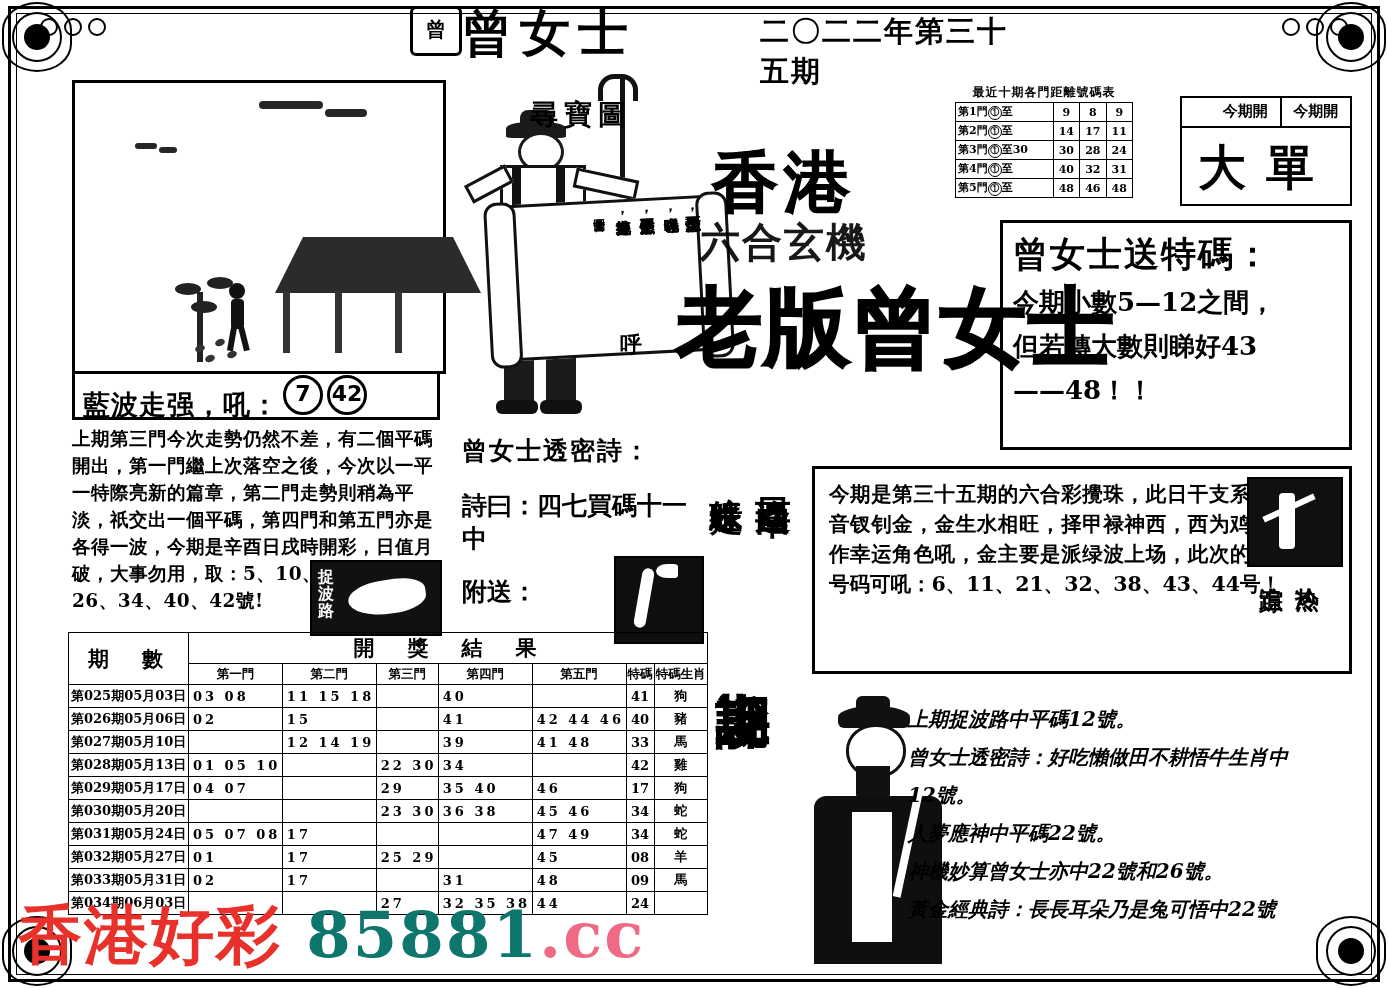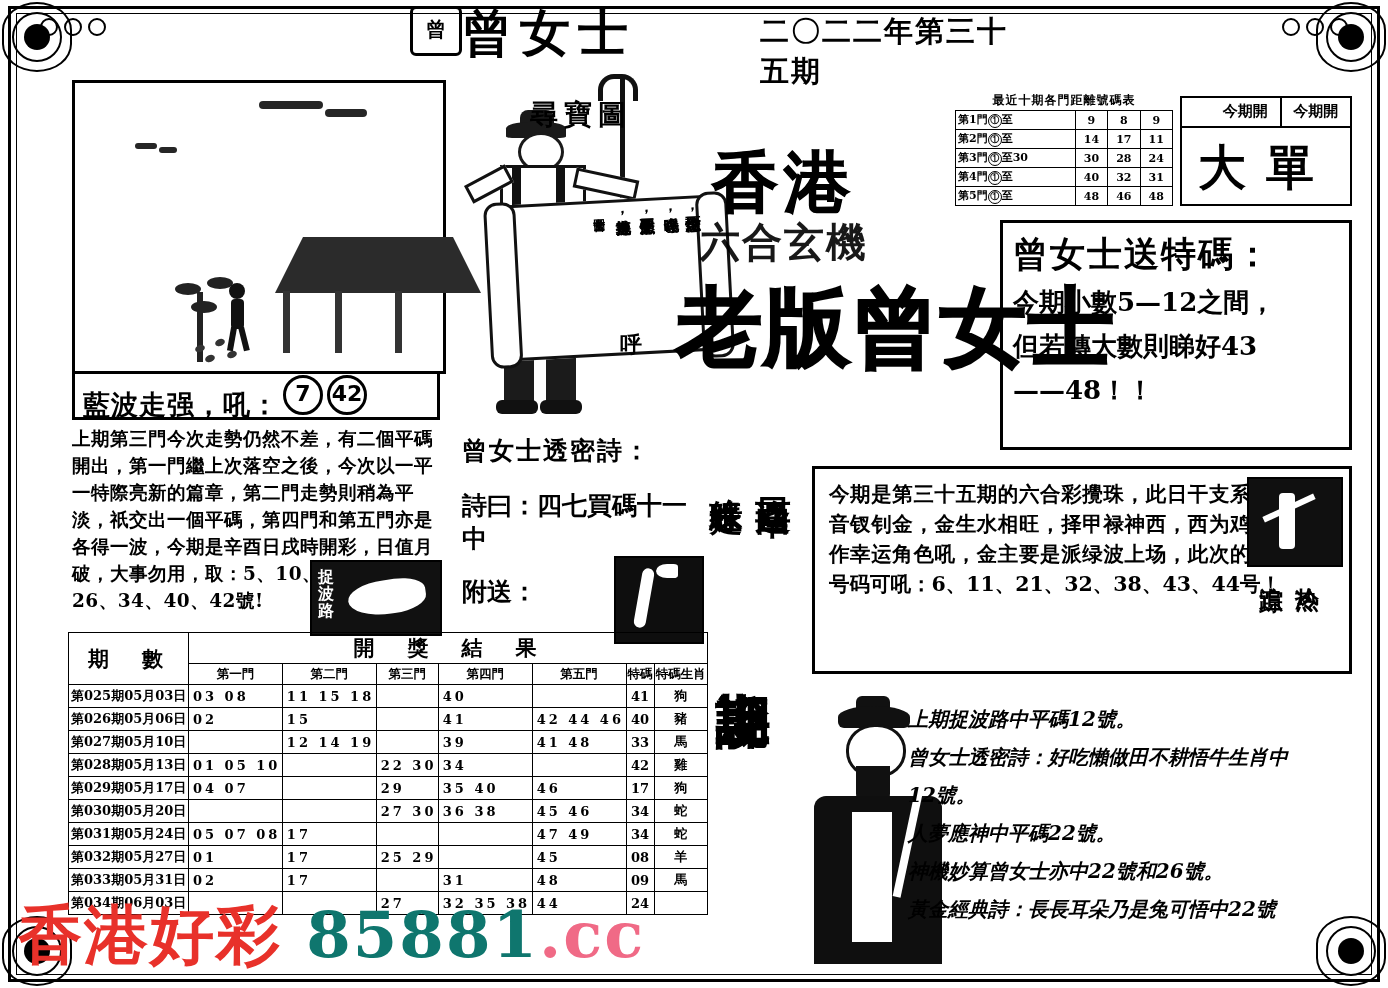--- a/index.html
+++ b/index.html
@@ -161,21 +161,21 @@
     font-family:"DejaVu Serif","Liberation Serif",serif;
     opacity:.9;
   }
   .brand-old{
     position:absolute;left:676px;top:270px;font-size:86px;font-weight:bold;letter-spacing:2px;
     font-family:"DejaVu Serif","Liberation Serif",serif;
     -webkit-text-stroke:2px #000;
   }
 
   
-  .stats-wrap{position:absolute;left:955px;top:92px;width:218px;}
+  .stats-wrap{position:absolute;left:955px;top:84px;width:178px;}
   table.stats{border-collapse:collapse;width:100%;font-size:11px;font-family:"DejaVu Serif","Liberation Serif",serif;}
   table.stats caption{font-size:12px;font-weight:bold;padding-bottom:1px;letter-spacing:1px;}
   table.stats td{border:1px solid #000;padding:1px 2px;text-align:center;height:14px;font-weight:bold;}
   table.stats td.lbl{text-align:left;white-space:nowrap;font-size:11px;}
   .circ{display:inline-block;width:12px;height:12px;border:1px solid #000;border-radius:50%;line-height:11px;text-align:center;font-size:9px;}
 
   .openbox{
     position:absolute;left:1180px;top:96px;width:172px;height:110px;border:2px solid #000;
     box-sizing:border-box;
   }
@@ -558,21 +558,21 @@
           <td class="nums">29</td>
           <td class="nums">35    40</td>
           <td class="nums">46</td>
           <td>17</td>
           <td>狗</td>
         </tr>
         <tr>
           <td class="date">第030期05月20日</td>
           <td class="nums"></td>
           <td class="nums"></td>
-          <td class="nums">27    30</td>
+          <td class="nums">23    30</td>
           <td class="nums">36    38</td>
           <td class="nums">45    46</td>
           <td>34</td>
           <td>蛇</td>
         </tr>
         <tr>
           <td class="date">第031期05月24日</td>
           <td class="nums">05 07 08</td>
           <td class="nums">17</td>
           <td class="nums"></td>

